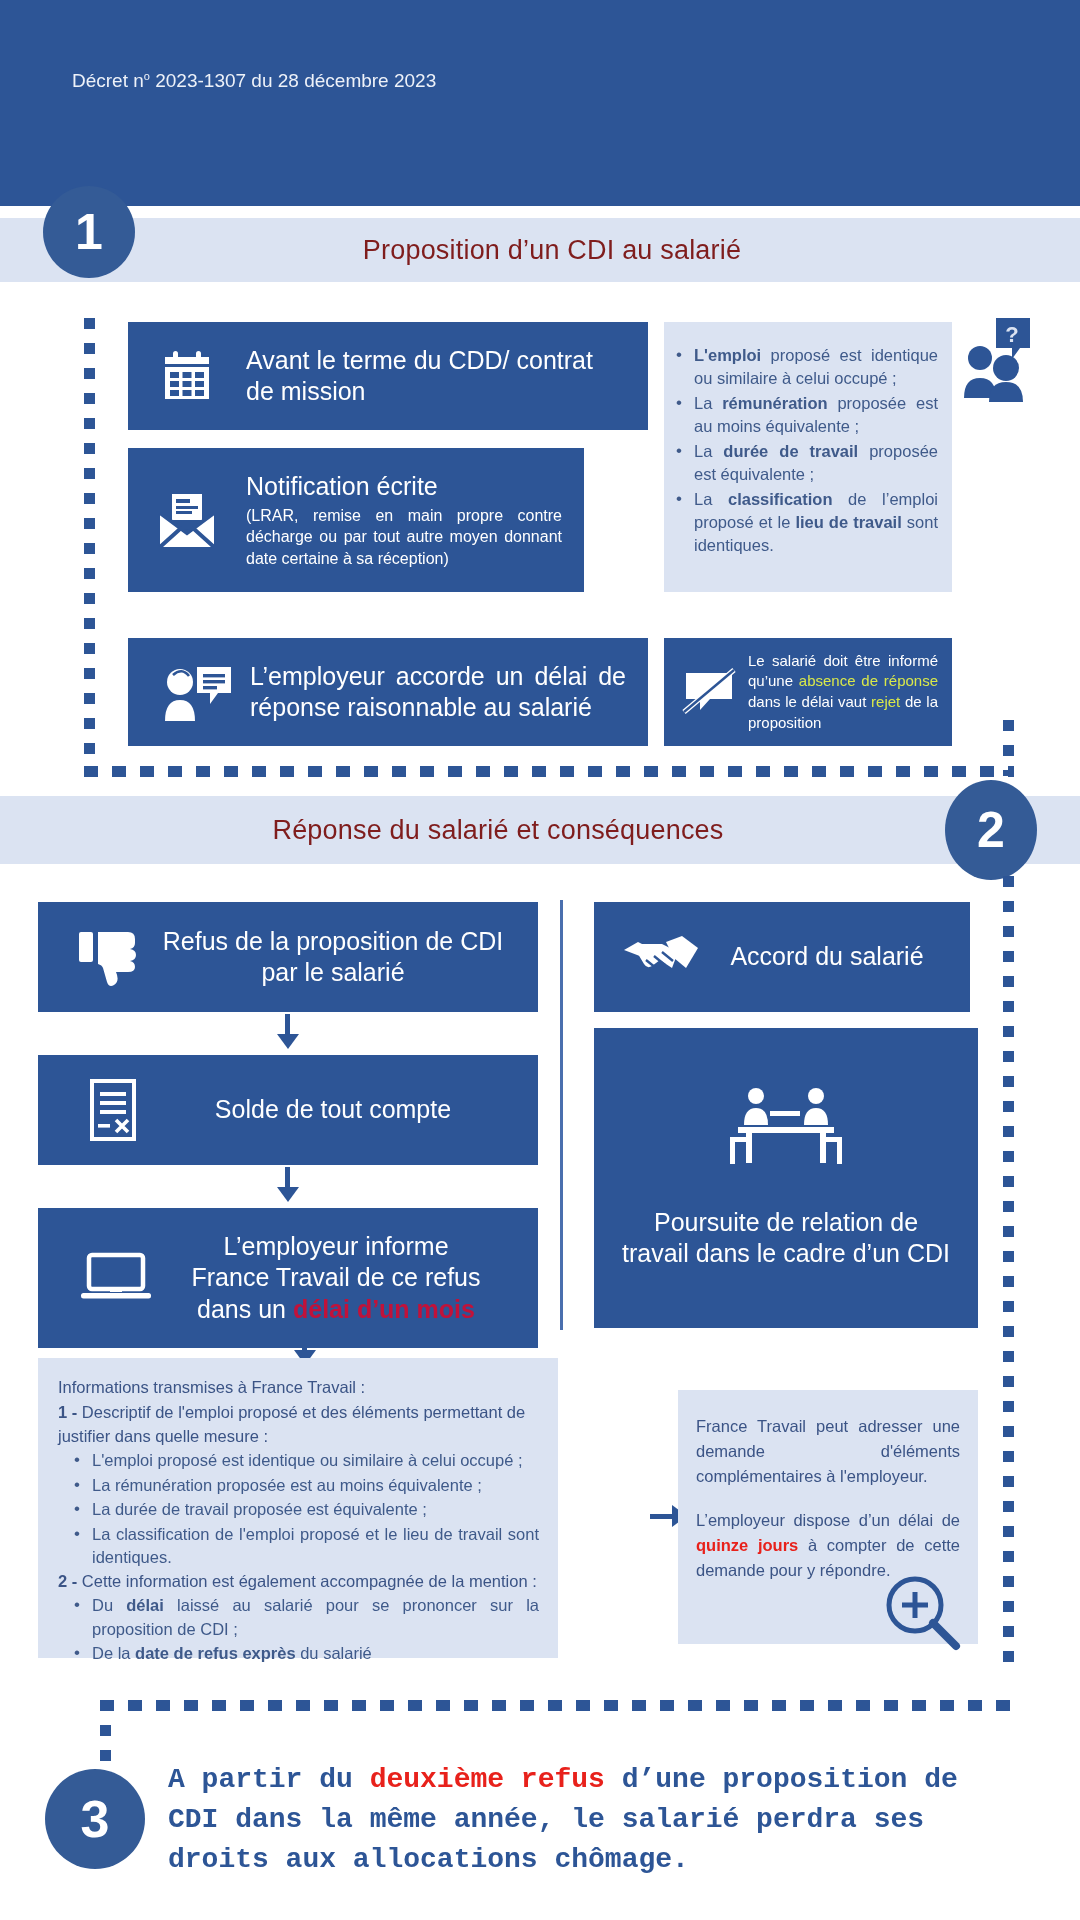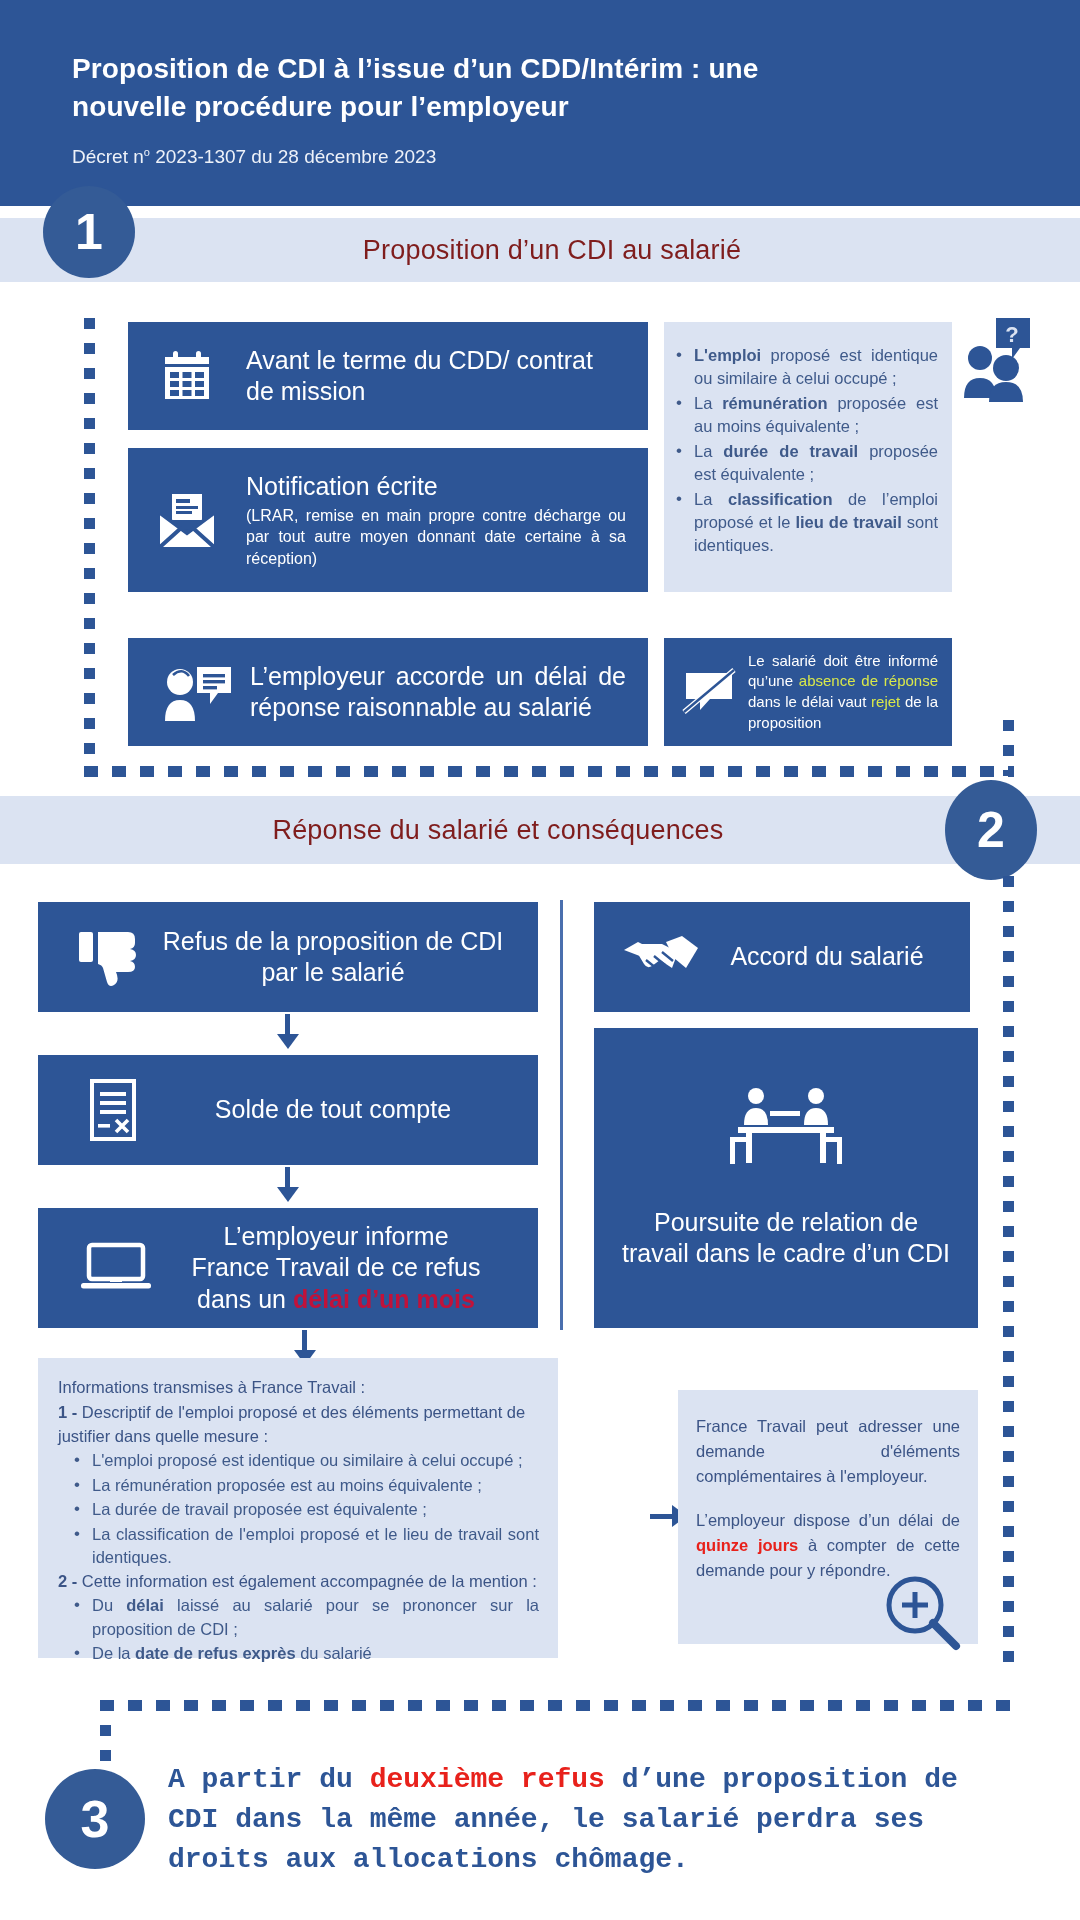--- a/index.html
+++ b/index.html
@@ -119,24 +119,20 @@
   }
 
   svg { display:block; }
 </style>
 </head>
 <body>
 
 <div class="page">
 
   <div class="header">
-    <h1>
-      <span>Proposition de CDI à l’issue d’un CDD/Intérim : une</span><br>
-      <span>nouvelle procédure  pour l’employeur</span>
-    </h1>
     <div class="decret">
       <span>Décret n</span><sup>o</sup><span> 2023-1307 du 28 décembre 2023</span>
     </div>
   </div>
 
   <div class="banner" id="banner1">
     <span class="btxt">Proposition d’un CDI au salarié</span>
   </div>
   <div class="step-circle" id="step1">
     <span>1</span>
@@ -160,21 +156,21 @@
         <rect x="23.5" y="33" width="9" height="6" fill="#2d5596"></rect>
         <rect x="36" y="33" width="9" height="6" fill="#2d5596"></rect>
         <rect x="11" y="42" width="9" height="6" fill="#2d5596"></rect>
         <rect x="23.5" y="42" width="9" height="6" fill="#2d5596"></rect>
         <rect x="36" y="42" width="9" height="6" fill="#2d5596"></rect>
       </svg>
     </span>
     <span class="txt t-title" style="padding-left:26px;">Avant le terme du CDD/ contrat de mission</span>
   </div>
 
-  <div class="bbox" style="left:128px; top:448px; width:520px; height:144px; padding:0 22px 0 26px;">
+  <div class="bbox" style="left:128px; top:448px; width:456px; height:144px; padding:0 22px 0 26px;">
     <span class="ico" style="width:66px;">
       <svg width="62" height="62" viewBox="0 0 62 62" fill="#ffffff">
         <path d="M16 5 h30 v26 h-30 z"></path>
         <rect x="20" y="10" width="14" height="4" fill="#2d5596"></rect>
         <rect x="20" y="17" width="22" height="3" fill="#2d5596"></rect>
         <rect x="20" y="22" width="16" height="3" fill="#2d5596"></rect>
         <path d="M4 24 L31 44 L58 24 L58 58 L4 58 Z"></path>
         <path d="M4 24 L31 44 L58 24" fill="none" stroke="#2d5596" stroke-width="4"></path>
         <path d="M4 58 L24 40 M58 58 L38 40" stroke="#2d5596" stroke-width="4" fill="none"></path>
       </svg>
@@ -274,21 +270,21 @@
         <rect x="14" y="46" width="12" height="3.6" fill="#ffffff"></rect>
         <path d="M32 42 l12 12 M44 42 l-12 12" stroke="#ffffff" stroke-width="3.6"></path>
       </svg>
     </span>
     <span class="txt t-title" style="text-align:center;">Solde de tout compte</span>
   </div>
 
   <div class="arrow-stem" style="left:285px; top:1167px; height:22px;"></div>
   <div class="arrow-down" style="left:277px; top:1187px;"></div>
 
-  <div class="bbox" style="left:38px; top:1208px; width:500px; height:120px; padding:0 30px 0 30px;">
+  <div class="bbox" style="left:38px; top:1208px; width:500px; height:140px; padding:0 30px 0 30px;">
     <span class="ico" style="width:96px;">
       <svg width="74" height="54" viewBox="0 0 74 54" fill="none">
         <rect x="10" y="4" width="54" height="34" rx="3" stroke="#ffffff" stroke-width="4.5"></rect>
         <rect x="2" y="42" width="70" height="5.5" rx="2.5" fill="#ffffff"></rect>
         <rect x="31" y="38" width="12" height="3" fill="#ffffff"></rect>
       </svg>
     </span>
     <span class="txt t-title" style="text-align:center;">
       <span style="display:block;">L’employeur informe</span>
       <span style="display:block;">France Travail de ce refus</span>

